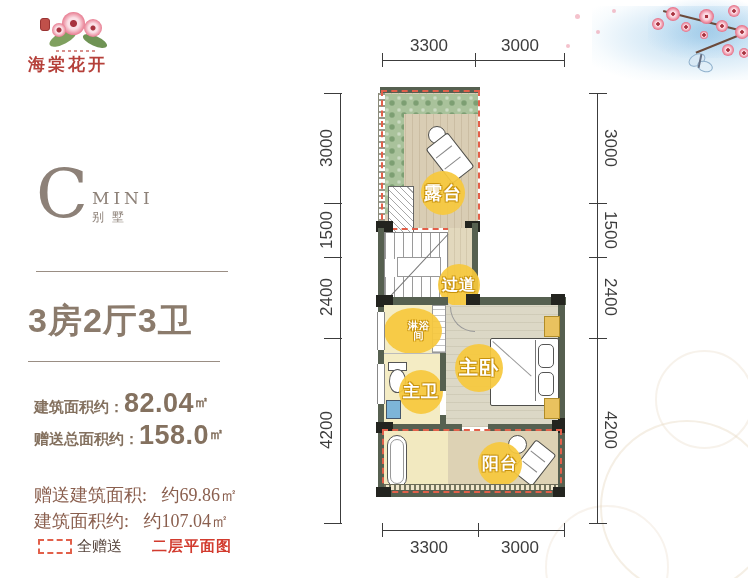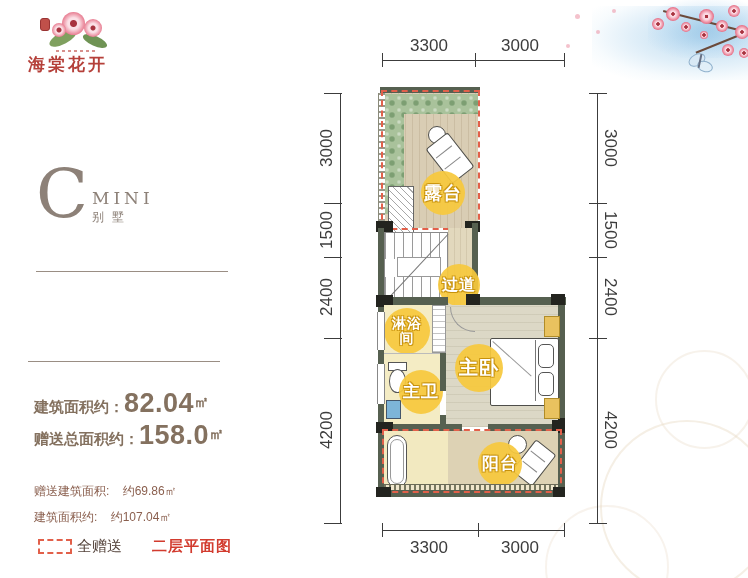--- a/index.html
+++ b/index.html
@@ -41,21 +41,21 @@
     background:radial-gradient(circle at 50% 50%,#a8333f 0 1.5px,#fbd9e2 2px 30%,#e8798f 65%,#d95f79 100%);}
   .pinkdot{position:absolute;border-radius:50%;background:#eb90a2;opacity:.55;}
   .wmark{position:absolute;border-radius:50%;border:2px solid rgba(232,219,198,.45);}
   
   .serif{font-family:"DejaVu Serif",serif;}
   .taupe{color:#8b7b6c;}
   .area-line{position:absolute;color:#84715f;font-weight:bold;white-space:nowrap;}
   .area-line .lab{font-size:15px;}
   .area-line .val{font-size:27px;letter-spacing:.5px;}
   .area-line .un{font-size:15px;vertical-align:5px;}
-  .gift-line{position:absolute;font-family:Liberation Sans, sans-serif;font-size:12px;color:#8a5f4e;white-space:nowrap;}
+  .gift-line{position:absolute;font-family:Liberation Serif, serif;font-size:18px;color:#8a5f4e;white-space:nowrap;}
 </style>
 </head>
 <body>
 
 <div class="page">
 
   <i class="abs wmark" style="left:600px;top:420px;width:170px;height:170px;"></i>
   <i class="abs wmark" style="left:655px;top:350px;width:95px;height:95px;border-color:rgba(232,219,198,.35);"></i>
   <i class="abs wmark" style="left:545px;top:505px;width:120px;height:120px;border-color:rgba(232,219,198,.32);"></i>
 
@@ -95,20 +95,21 @@
   </div>
   <i class="abs" style="left:56px;top:50px;width:40px;height:2px;opacity:.7;
      background:repeating-linear-gradient(90deg,#c6605a 0 3px,transparent 3px 6px);"></i>
   <div class="abs serif" style="left:28px;top:53px;width:100px;font-size:17px;font-weight:bold;color:#b5403a;letter-spacing:3px;">海棠花开</div>
 
   <div class="abs serif" style="left:36px;top:160px;font-size:68px;line-height:1;color:#8d8178;">C</div>
   <div class="abs" style="left:92px;top:188px;font-size:17px;letter-spacing:4px;color:#8d8178;font-family:'DejaVu Serif',serif;">MINI</div>
   <div class="abs" style="left:92px;top:209px;font-size:12px;letter-spacing:8px;color:#8d8178;">别墅</div>
   <i class="abs" style="left:36px;top:271px;width:192px;height:1px;background:#9a8e84;"></i>
 
+  <div class="abs taupe" style="left:28px;top:298px;font-size:34px;font-weight:bold;letter-spacing:1px;">3房2厅3卫</div>
   <i class="abs" style="left:28px;top:361px;width:192px;height:1px;background:#9a8e84;"></i>
 
   <div class="area-line" style="left:34px;top:388px;">
     <span class="lab">建筑面积约：</span><span class="val">82.04</span><span class="un">㎡</span>
   </div>
   <div class="area-line" style="left:34px;top:420px;">
     <span class="lab">赠送总面积约：</span><span class="val">158.0</span><span class="un">㎡</span>
   </div>
 
   <div class="gift-line" style="left:34px;top:483px;">
@@ -194,21 +195,21 @@
   <i class="abs wall" style="left:378px;top:297px;width:70px;height:8px;"></i>
   <i class="abs wall" style="left:472px;top:297px;width:94px;height:8px;"></i>
   <i class="abs col" style="left:376px;top:295px;width:17px;height:12px;"></i>
   <i class="abs col" style="left:466px;top:294px;width:14px;height:12px;"></i>
   <i class="abs col" style="left:551px;top:294px;width:14px;height:12px;"></i>
   <i class="abs wall" style="left:558px;top:305px;width:7px;height:190px;"></i>
   <i class="abs col" style="left:556px;top:418px;width:9px;height:13px;"></i>
 
   <i class="abs floor-yellow" style="left:384px;top:305px;width:48px;height:48px;"></i>
   <i class="abs cab" style="left:432px;top:305px;width:14px;height:48px;box-sizing:border-box;"></i>
-  <div class="room-label" style="left:384px;top:308px;width:46px;height:46px;font-size:14px;">
+  <div class="room-label" style="left:384px;top:308px;width:46px;height:46px;font-size:10px;padding-left:12px;">
     <span style="display:inline-block;width:32px;">淋浴间</span>
   </div>
 
   <i class="abs floor-yellow" style="left:384px;top:353px;width:56px;height:77px;"></i>
   <i class="abs" style="left:384px;top:353px;width:56px;height:1px;background:#bbb;"></i>
   <i class="abs" style="left:388px;top:362px;width:17px;height:7px;background:#fff;border:1px solid #555;"></i>
   <i class="abs" style="left:389px;top:369px;width:15px;height:22px;background:#fff;border:1.5px solid #555;border-radius:50% 50% 48% 48%;"></i>
   <i class="abs" style="left:386px;top:400px;width:13px;height:17px;background:#7db5d8;border:1px solid #44566a;"></i>
   <div class="room-label" style="left:399px;top:370px;width:44px;height:44px;font-size:17px;">
     <span>主卫</span>

